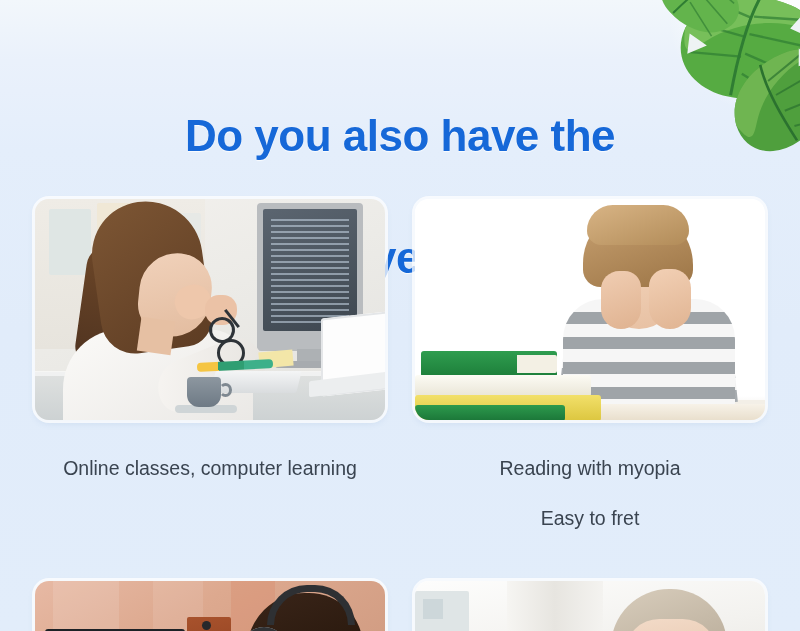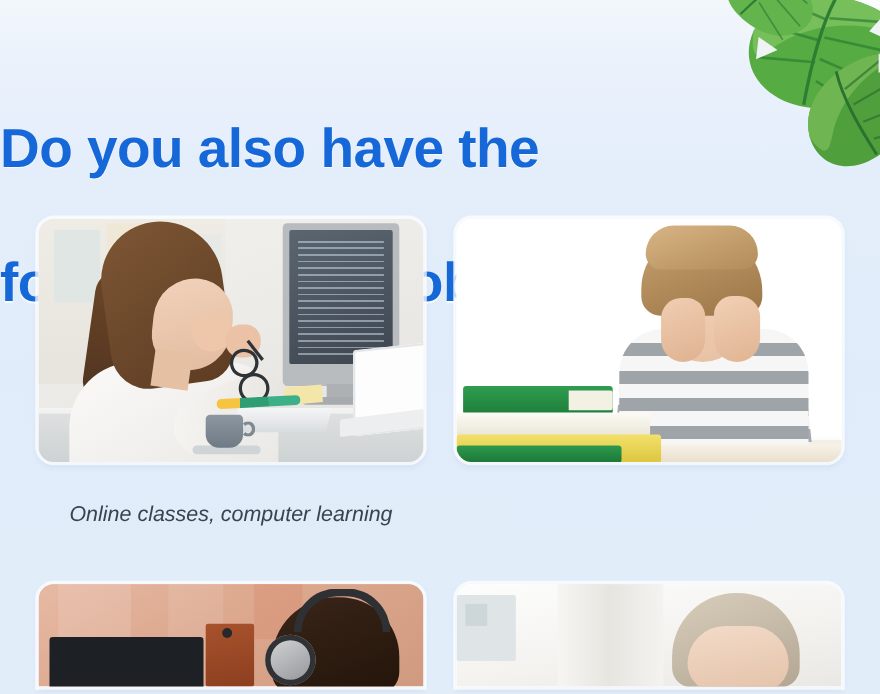--- a/index.html
+++ b/index.html
@@ -39,40 +39,40 @@
       radial-gradient(ellipse 130px 120px at 75% 28%, rgba(255,255,255,0.95) 0%, rgba(250,252,254,0.6) 55%, rgba(240,246,252,0) 80%);
   }
   .leaf { position:absolute; }
   .leaf svg { display:block; }
 
   
   .headline {
     position:absolute;
     top:44px; left:0;
     width:800px;
-    text-align:left;
+    text-align:center;
     color:#1668d8;
     font-family:"Liberation Sans Narrow","Liberation Sans", sans-serif;
     font-weight:bold;
-    font-size:50px;
+    font-size:44px;
     line-height:61px;
     letter-spacing:-0.5px;
     text-shadow:0 1px 1px rgba(255,255,255,0.85);
     white-space:pre-line;
   }
   .headline .ln { display:block; }
 
   
   .grid {
     position:absolute;
     top:199px; left:35px;
     width:730px;
   }
   .row { display:flex; gap:30px; }
-  .cell { width:350px;font-style:italic; }
+  .cell { width:350px; }
 
   .card {
     position:relative;
     width:350px; height:221px;
     border-radius:14px;
     overflow:hidden;
     background:#fff;
     box-shadow:0 0 0 3px rgba(255,255,255,0.75), 0 3px 7px rgba(90,130,180,0.16);
   }
   .card.short { height:93px; border-radius:14px 14px 0 0; }
@@ -284,20 +284,24 @@
             <div class="sh s2-fistL"></div>
             <div class="sh s2-fistR"></div>
             <div class="sh s2-open"></div>
             <div class="sh s2-bk1"></div>
             <div class="sh s2-bk1p"></div>
             <div class="sh s2-bk2"></div>
             <div class="sh s2-bk3"></div>
             <div class="sh s2-bk4"></div>
           </div>
         </div>
+        <div class="caption">
+          <span class="cl">Reading with myopia</span>
+          <span class="cl">Easy to fret</span>
+        </div>
       </div>
     </div>
 
     <div class="row row2">
 
       <div class="cell">
         <div class="card short">
           <div class="scene">
             <div class="sh s3-bg"></div>
             <div class="sh s3-w1"></div>

